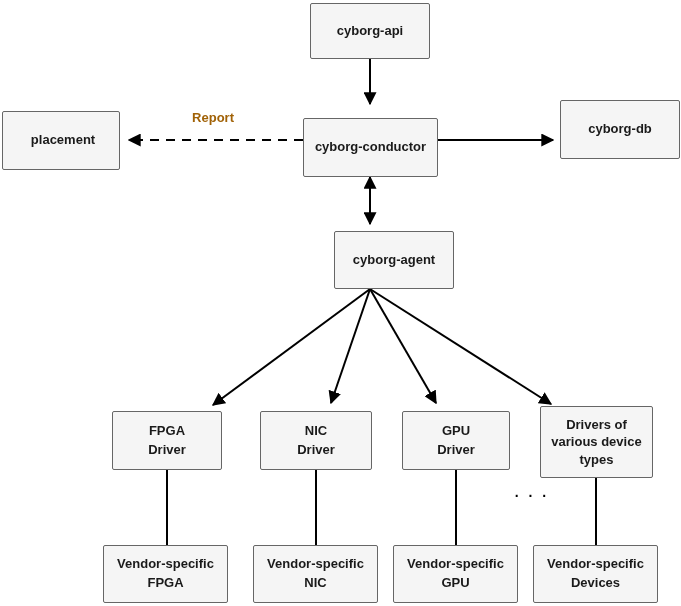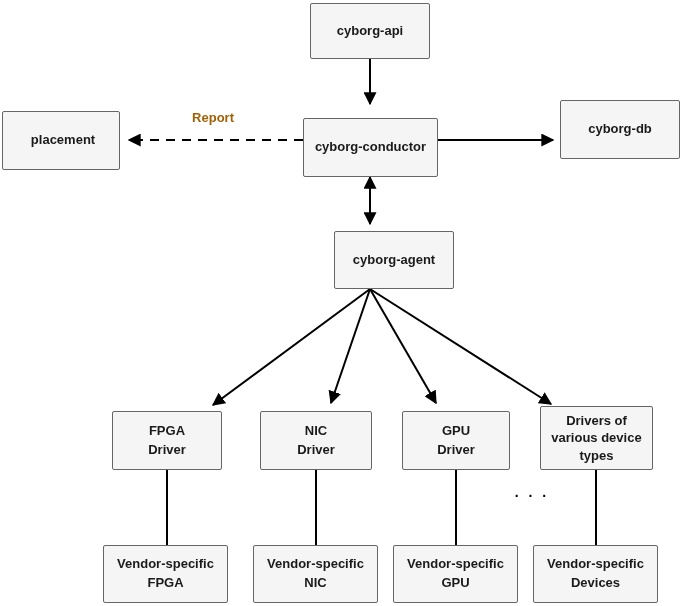--- a/index.html
+++ b/index.html
@@ -38,21 +38,21 @@
     padding: 2px 4px;
   }
   .n-api        { left: 310px; top: 3px;   width: 120px; height: 56px; }
   .n-placement  { left: 2px;   top: 111px; width: 118px; height: 59px; padding-left: 8px; }
   .n-conductor  { left: 303px; top: 111px; width: 135px; height: 59px; margin-top: 7px; }
   .n-db         { left: 560px; top: 100px; width: 120px; height: 59px; }
   .n-agent      { left: 310px; top: 231px; width: 120px; height: 58px; margin-left: 24px; }
   .n-fpga-drv   { left: 112px; top: 411px; width: 110px; height: 59px; }
   .n-nic-drv    { left: 260px; top: 411px; width: 112px; height: 59px; }
   .n-gpu-drv    { left: 402px; top: 411px; width: 108px; height: 59px; }
-  .n-var-drv    { left: 540px; top: 406px; width: 113px; height: 64px; line-height: 1.35; text-align: center; }
+  .n-var-drv    { left: 540px; top: 406px; width: 113px; height: 72px; line-height: 1.35; text-align: center; }
   .n-v-fpga     { left: 103px; top: 545px; width: 125px; height: 58px; }
   .n-v-nic      { left: 253px; top: 545px; width: 125px; height: 58px; }
   .n-v-gpu      { left: 393px; top: 545px; width: 125px; height: 58px; }
   .n-v-dev      { left: 533px; top: 545px; width: 125px; height: 58px; }
   .edge-label {
     position: absolute;
     left: 170px; top: 110px;
     width: 64px;
     text-align: right;
     font-size: 13px;

